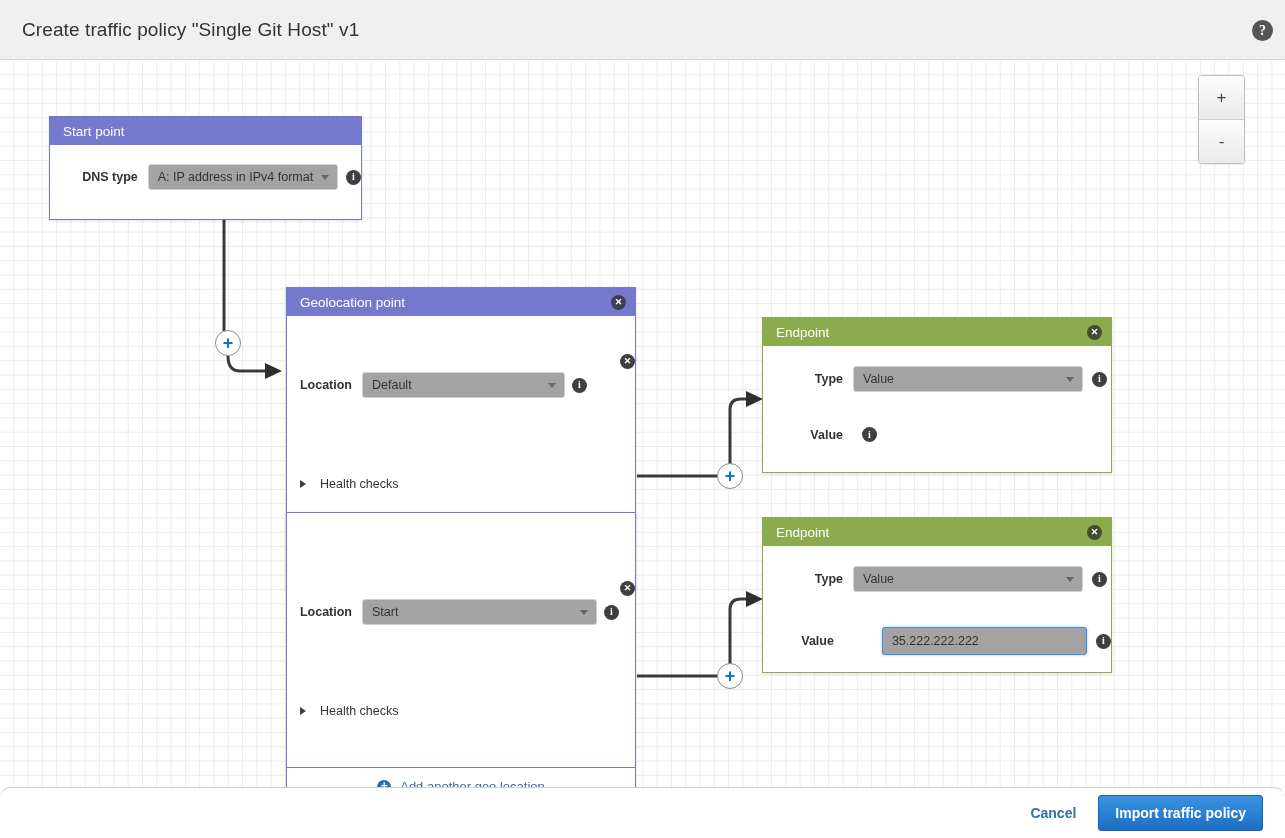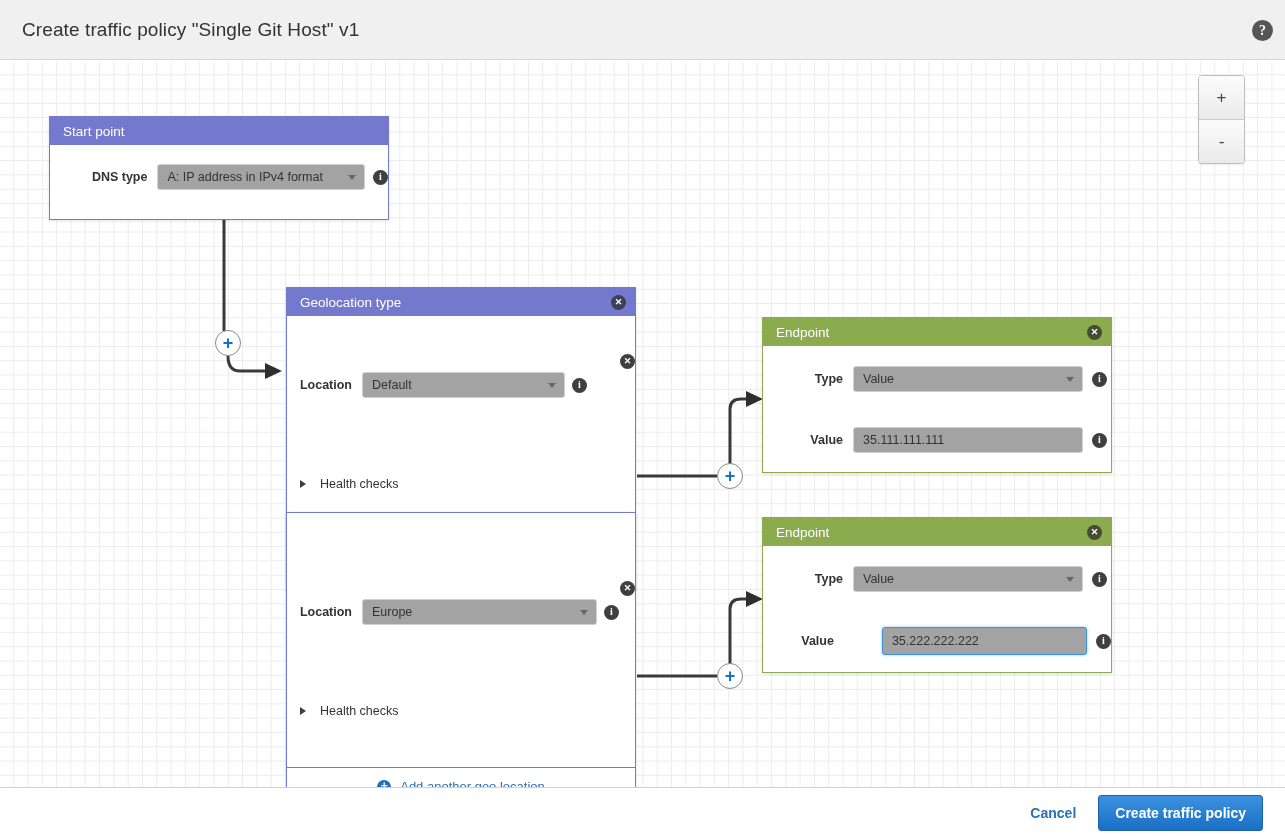--- a/index.html
+++ b/index.html
@@ -187,21 +187,21 @@
   .plus-node span {
     color: #1274c9; font-size: 18px; font-weight: bold; line-height: 16px;
   }
 
   
   #bottombar {
     position: absolute; left: 0; top: 787px; width: 1285px; height: 51px;
     background: #ffffff;
     border-top: 1px solid #d0d0d0;
     display: flex; align-items: center; justify-content: flex-end;
-    padding-right: 22px; gap: 22px;
+    padding-right: 22px; gap: 22px; border-radius: 11px;
   }
   #cancel-btn {
     font-size: 14px; color: #2b6fb5; cursor: pointer; font-weight: bold;
   }
   #create-btn {
     font-size: 14px; font-weight: bold; color: #ffffff;
     background: linear-gradient(#3c92e0, #1a6fc4);
     border: 1px solid #1763ad;
     border-radius: 3px;
     padding: 9px 16px;
@@ -235,21 +235,21 @@
       <path d="M 637,615 L 717,615" stroke="#3a3a3a" stroke-width="3" fill="none"></path>
       <path d="M 730,603 L 730,548 Q 730,538 741,538 L 748,538" stroke="#3a3a3a" stroke-width="3" fill="none"></path>
       <polygon points="746,530 763,538 746,546" fill="#2e2e2e"></polygon>
     </svg>
 
     <div id="zoom-ctrl">
       <div class="zoom-btn" id="zoom-in">+</div>
       <div class="zoom-btn" id="zoom-out">-</div>
     </div>
 
-    <div class="node box-purple" style="left:49px; top:55px; width:340px; height:104px;">
+    <div class="node box-purple" style="left:49px; top:55px; width:313px; height:104px;">
       <div class="node-head purple">
         <span>Start point</span>
       </div>
       <div class="node-body" style="height:74px; position:relative;">
         <div class="field-row" style="position:absolute; left:0; top:19px; width:100%;">
           <div class="field-label" style="width:120px;">DNS type</div>
           <div class="ctl sel" style="width:230px;">
             <span>A: IP address in IPv4 format</span>
             <span class="caret"></span>
           </div>
@@ -257,21 +257,21 @@
         </div>
       </div>
     </div>
 
     <div class="plus-node" style="left:215px; top:269px;">
       <span>+</span>
     </div>
 
     <div class="node box-purple" style="left:286px; top:226px; width:350px; height:304px;">
       <div class="node-head purple">
-        <span>Geolocation type</span>
+        <span>Geolocation point</span>
         <span class="icn close close-on-head" style="position:absolute; right:9px; top:7px;">✕</span>
       </div>
 
       <div class="node-body" style="height:216px; position:relative;">
         <span class="icn close" style="position:absolute; left:333px; top:38px;">✕</span>
         <div class="field-row" style="position:absolute; left:0; top:56px; width:100%;">
           <div class="field-label" style="width:75px;">Location</div>
           <div class="ctl sel" style="width:203px;">
             <span>Default</span>
             <span class="caret"></span>
@@ -284,21 +284,21 @@
         </div>
       </div>
     </div>
 
     <div class="node box-purple" style="left:286px; top:451px; width:350px; height:294px; border-top:1px solid #7579cd;">
       <div class="node-body" style="height:216px; position:relative;">
         <span class="icn close" style="position:absolute; left:333px; top:68px;">✕</span>
         <div class="field-row" style="position:absolute; left:0; top:86px; width:100%;">
           <div class="field-label" style="width:75px;">Location</div>
           <div class="ctl sel" style="width:235px;">
-            <span>Europe</span>
+            <span>Start</span>
             <span class="caret"></span>
           </div>
           <div class="icn info" style="margin-left:7px;">i</div>
         </div>
         <div class="disclosure" style="position:absolute; left:13px; top:191px;">
           <span class="tri"></span>
           <span>Health checks</span>
         </div>
       </div>
       <div class="add-footer" style="position:absolute; left:0; bottom:0; width:348px;">
@@ -324,23 +324,20 @@
         <div class="field-row" style="position:absolute; left:0; top:20px; width:100%;">
           <div class="field-label" style="width:90px;">Type</div>
           <div class="ctl sel" style="width:230px;">
             <span>Value</span>
             <span class="caret"></span>
           </div>
           <div class="icn info" style="margin-left:9px;">i</div>
         </div>
         <div class="field-row" style="position:absolute; left:0; top:81px; width:100%;">
           <div class="field-label" style="width:90px;">Value</div>
-          <div class="ctl" style="width:230px;">
-            <span>35.111.111.111</span>
-          </div>
           <div class="icn info" style="margin-left:9px;">i</div>
         </div>
       </div>
     </div>
 
     <div class="node box-green" style="left:762px; top:456px; width:350px; height:156px;">
       <div class="node-head green">
         <span>Endpoint</span>
         <span class="icn close close-on-head" style="position:absolute; right:9px; top:7px;">✕</span>
       </div>
@@ -360,16 +357,16 @@
           </div>
           <div class="icn info" style="margin-left:9px;">i</div>
         </div>
       </div>
     </div>
 
   </div>
 
   <div id="bottombar">
     <div id="cancel-btn">Cancel</div>
-    <div id="create-btn">Create traffic policy</div>
+    <div id="create-btn">Import traffic policy</div>
   </div>
 
 </div>
 
 </body></html>

